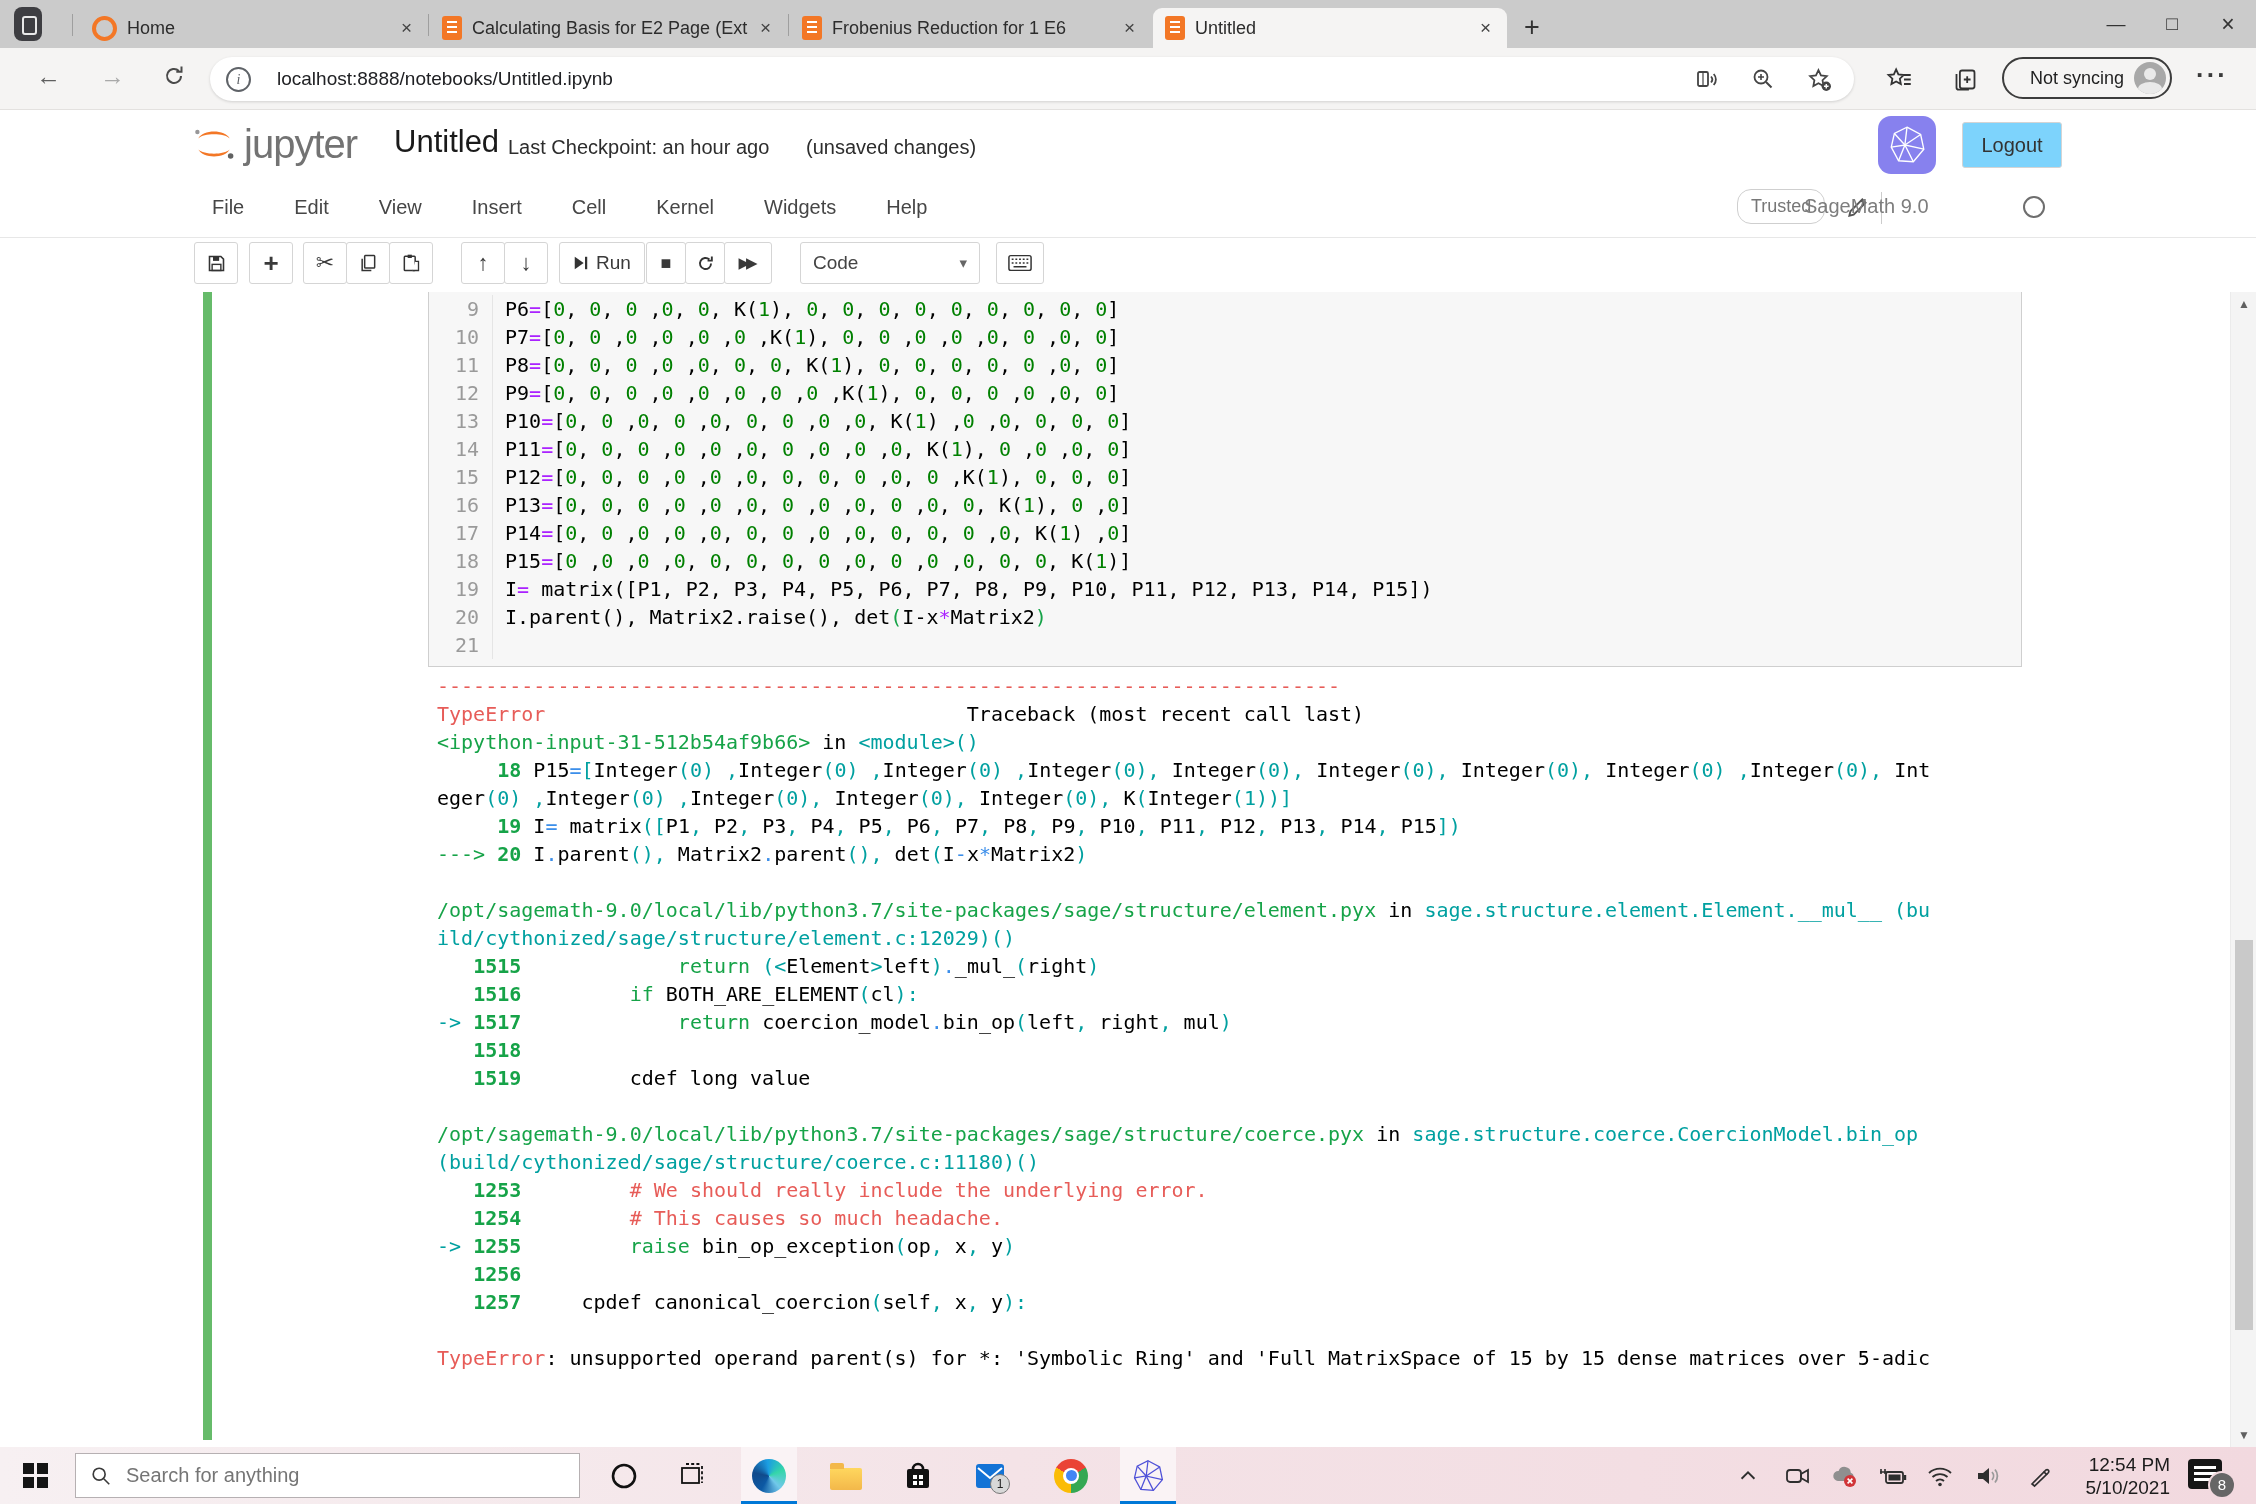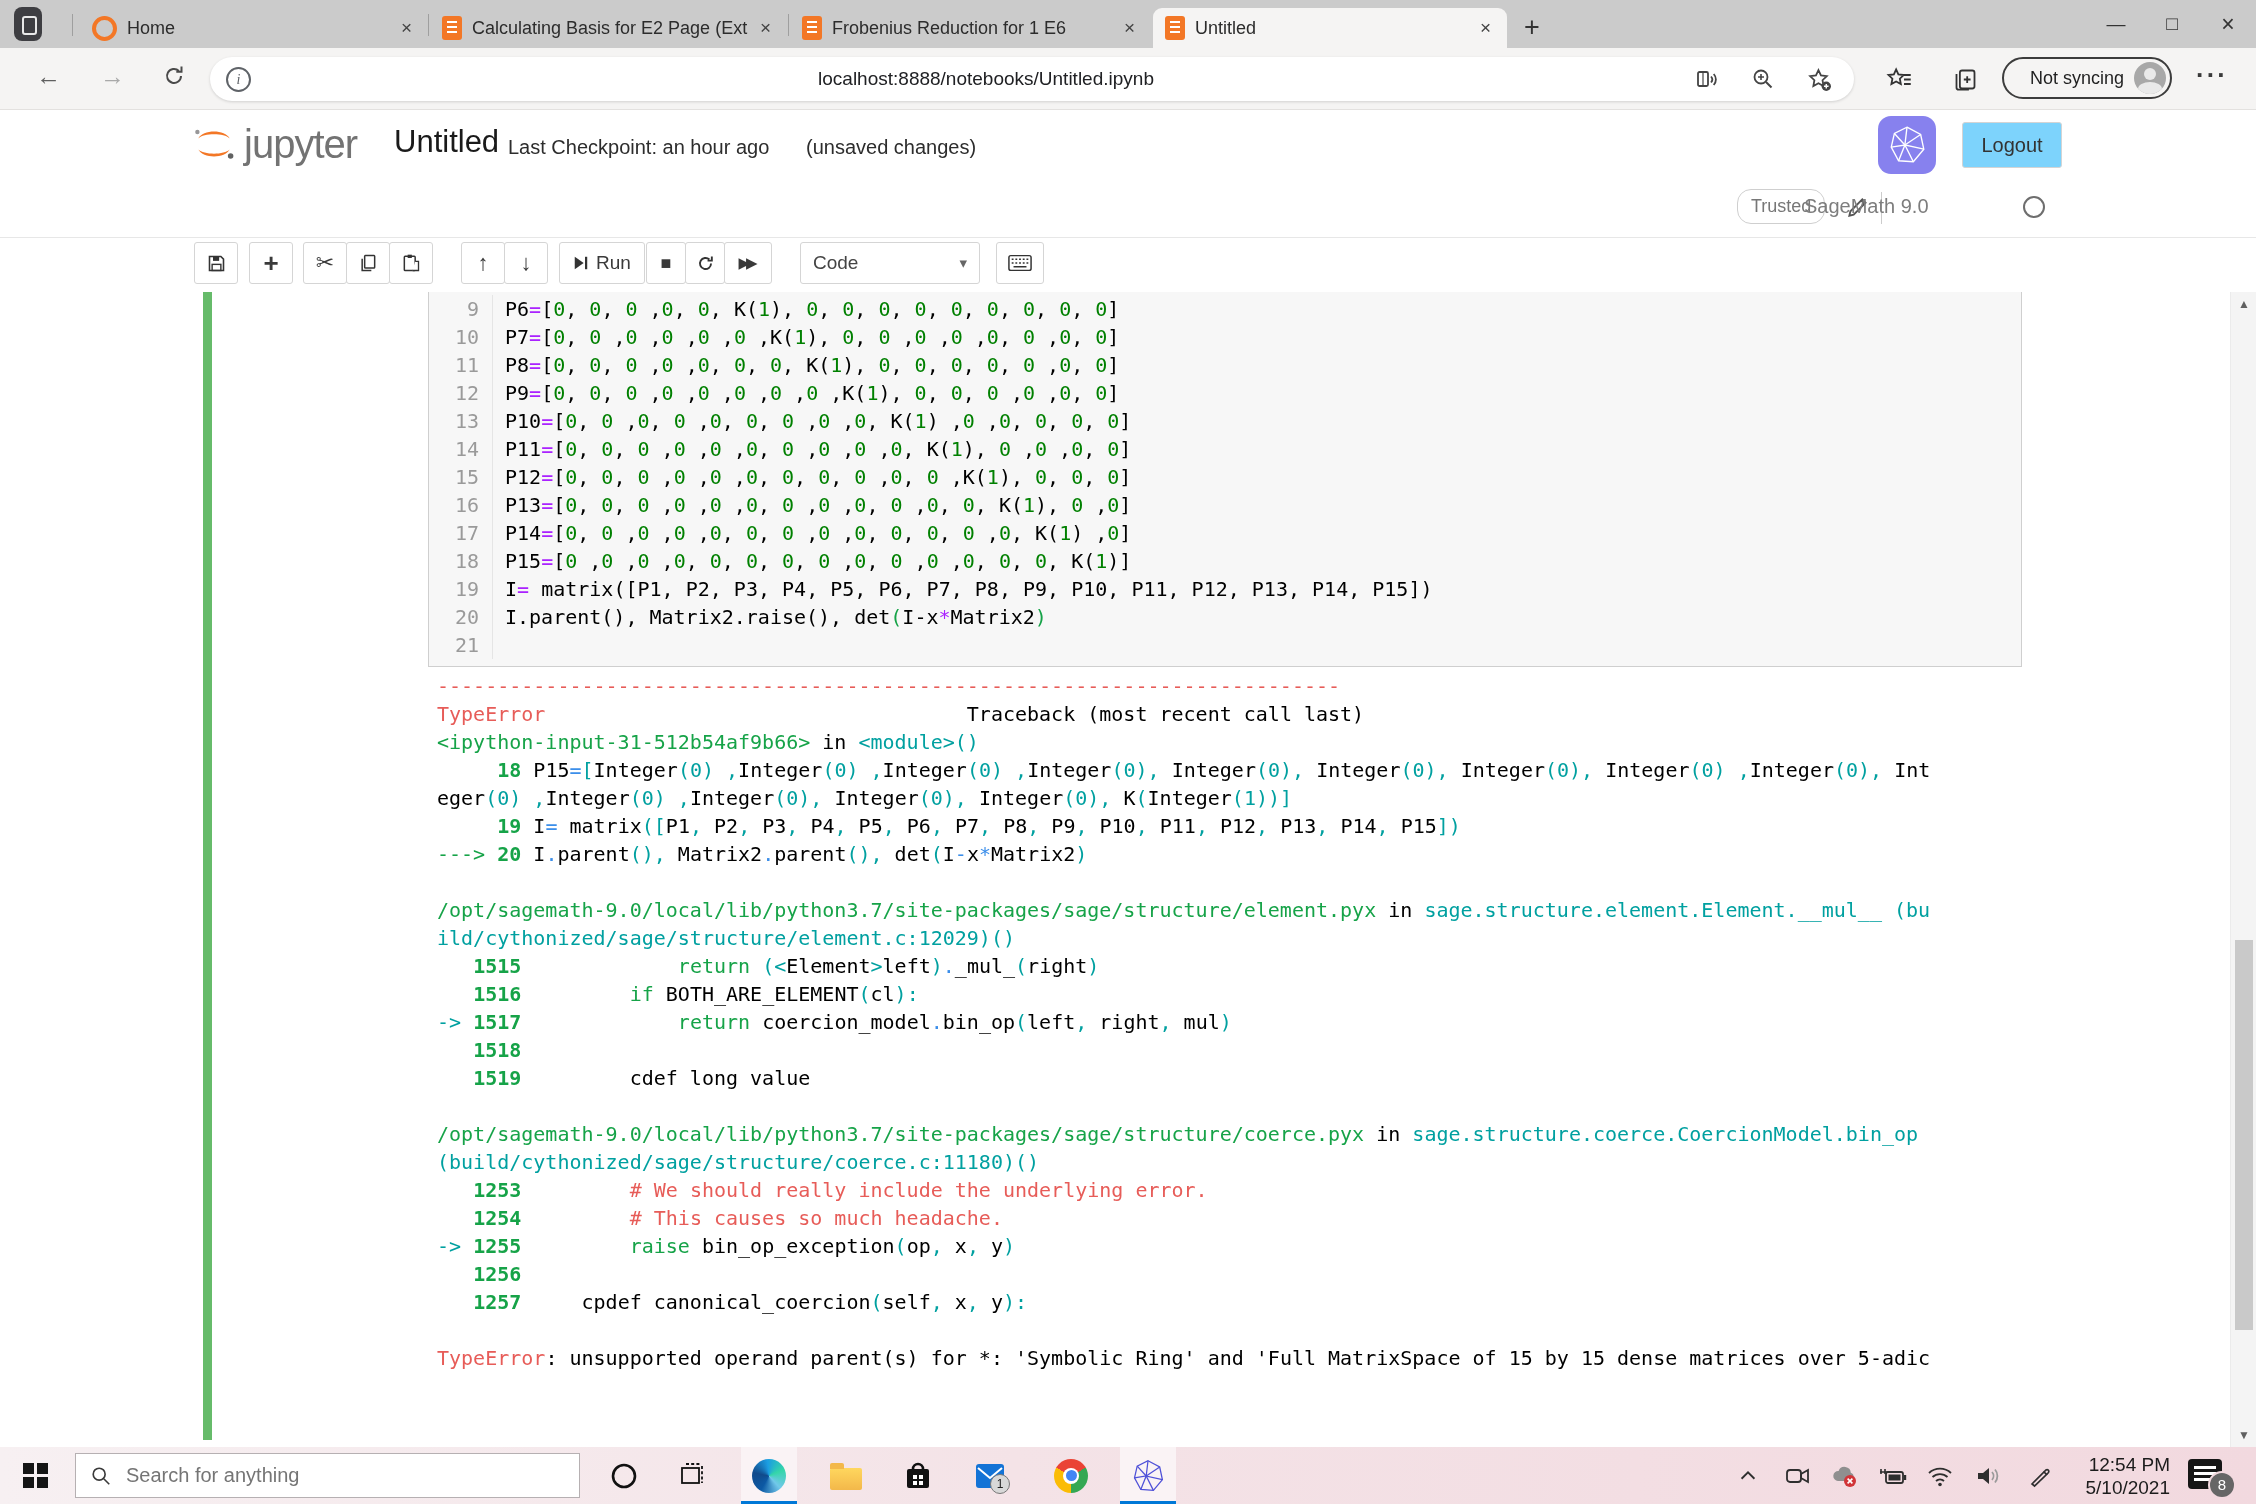--- a/index.html
+++ b/index.html
@@ -22,21 +22,21 @@
           text-align:center;line-height:30px;}
   .wctrl{position:absolute;top:0;width:56px;height:48px;text-align:center;line-height:48px;font-size:19px;color:#333;}
   
   .urlrow{position:absolute;left:0;top:48px;width:2256px;height:62px;background:#f5f4f3;border-bottom:1px solid #e3e1df;box-sizing:border-box;}
   .navbtn{position:absolute;top:14px;font-size:25px;color:#5f5f5f;}
   .navbtn.dis{color:#a9a9a9;}
   .url-pill{position:absolute;left:210px;top:9px;width:1644px;height:44px;background:#fff;border-radius:22px;
             box-shadow:0 1px 3px rgba(0,0,0,.15);display:flex;align-items:center;}
   .info-i{width:21px;height:21px;border:2px solid #5f6368;border-radius:50%;color:#5f6368;font-size:14px;
           text-align:center;line-height:21px;font-family:"Liberation Serif",serif;font-style:italic;margin-left:16px;flex:none;}
-  .urltext{font-size:19px;color:#202124;margin-left:26px;flex:1;white-space:nowrap;text-align:center;}
+  .urltext{font-size:19px;color:#202124;margin-left:26px;flex:1;white-space:nowrap;}
   .pill-ico{margin-right:32px;flex:none;display:flex;align-items:center;}
   .bar-ico{position:absolute;top:18px;}
   .profile{position:absolute;left:2002px;top:9px;width:170px;height:42px;border:2px solid #3c3c3c;border-radius:22px;
            display:flex;align-items:center;justify-content:flex-end;box-sizing:border-box;}
   .profile .plabel{font-size:18px;color:#1f1f1f;margin-right:10px;}
   .avatar{width:32px;height:32px;border-radius:50%;background:#a8a8a8;position:relative;overflow:hidden;margin-right:4px;flex:none;}
   .avatar:before{content:"";position:absolute;left:10px;top:6px;width:12px;height:12px;border-radius:50%;background:#e9e9e9;}
   .avatar:after{content:"";position:absolute;left:4px;top:20px;width:24px;height:14px;border-radius:50% 50% 0 0;background:#e9e9e9;}
   .more{position:absolute;left:2196px;top:12px;font-size:26px;color:#3a3a3a;letter-spacing:2px;font-weight:bold;}
   
@@ -235,20 +235,30 @@
             <polyline points="8,9 18,20"></polyline>
             <polyline points="33,10 18,20"></polyline>
             <polyline points="12,35 18,20"></polyline>
           </g>
         </svg>
     </div>
     <div class="logout">Logout</div>
   </div>
 
   <div class="menurow">
+    <div class="menu" id="menu">
+        <span>File</span>
+        <span>Edit</span>
+        <span>View</span>
+        <span>Insert</span>
+        <span>Cell</span>
+        <span>Kernel</span>
+        <span>Widgets</span>
+        <span>Help</span>
+      </div>
     <span class="trusted">Trusted</span>
     <span class="pencil">
       <svg width="26" height="26" viewBox="0 0 24 24">
           <path d="M4 20l1-4L16 5l3 3L8 19z" fill="none" stroke="#555" stroke-width="1.7"></path>
           <path d="M15 6l3 3" stroke="#555" stroke-width="1.7"></path>
         </svg>
     </span>
     <span class="mdiv"></span>
     <span class="kname">SageMath 9.0</span>
     <span class="kcircle"></span>

